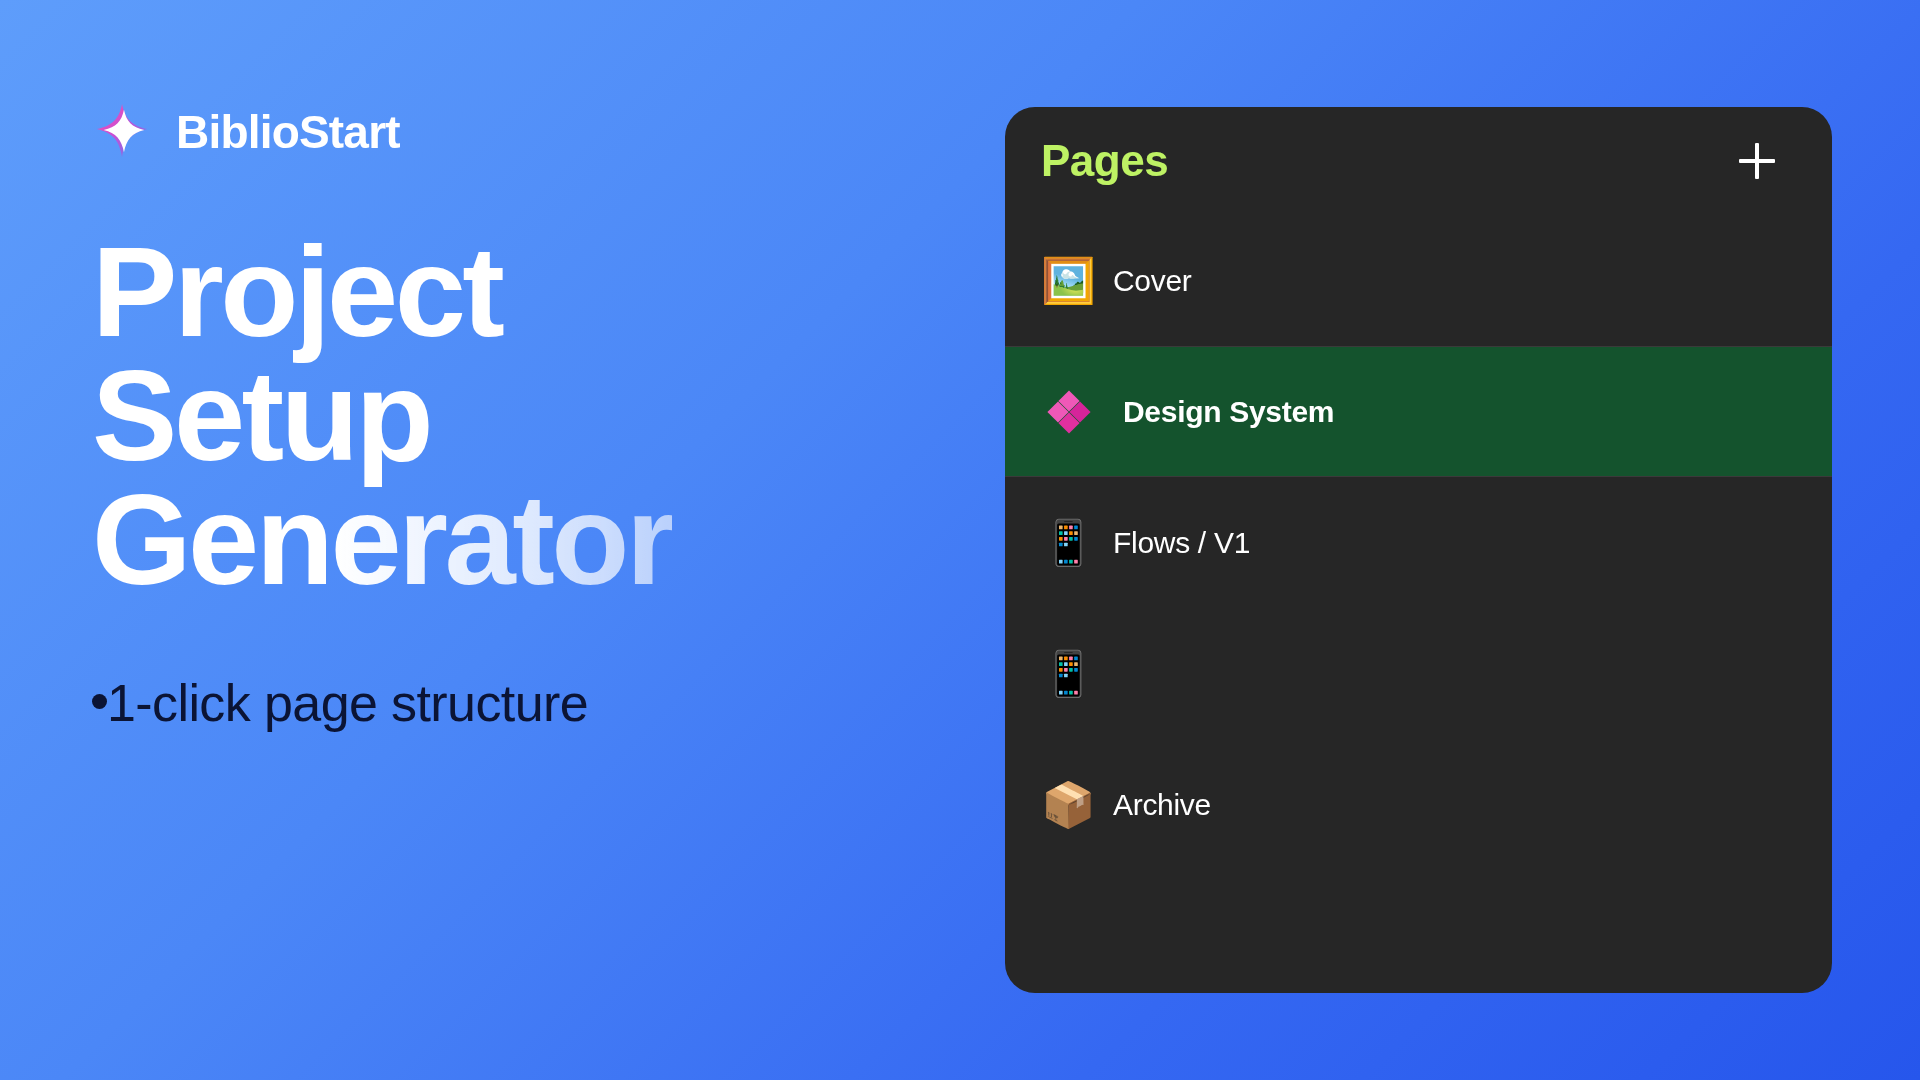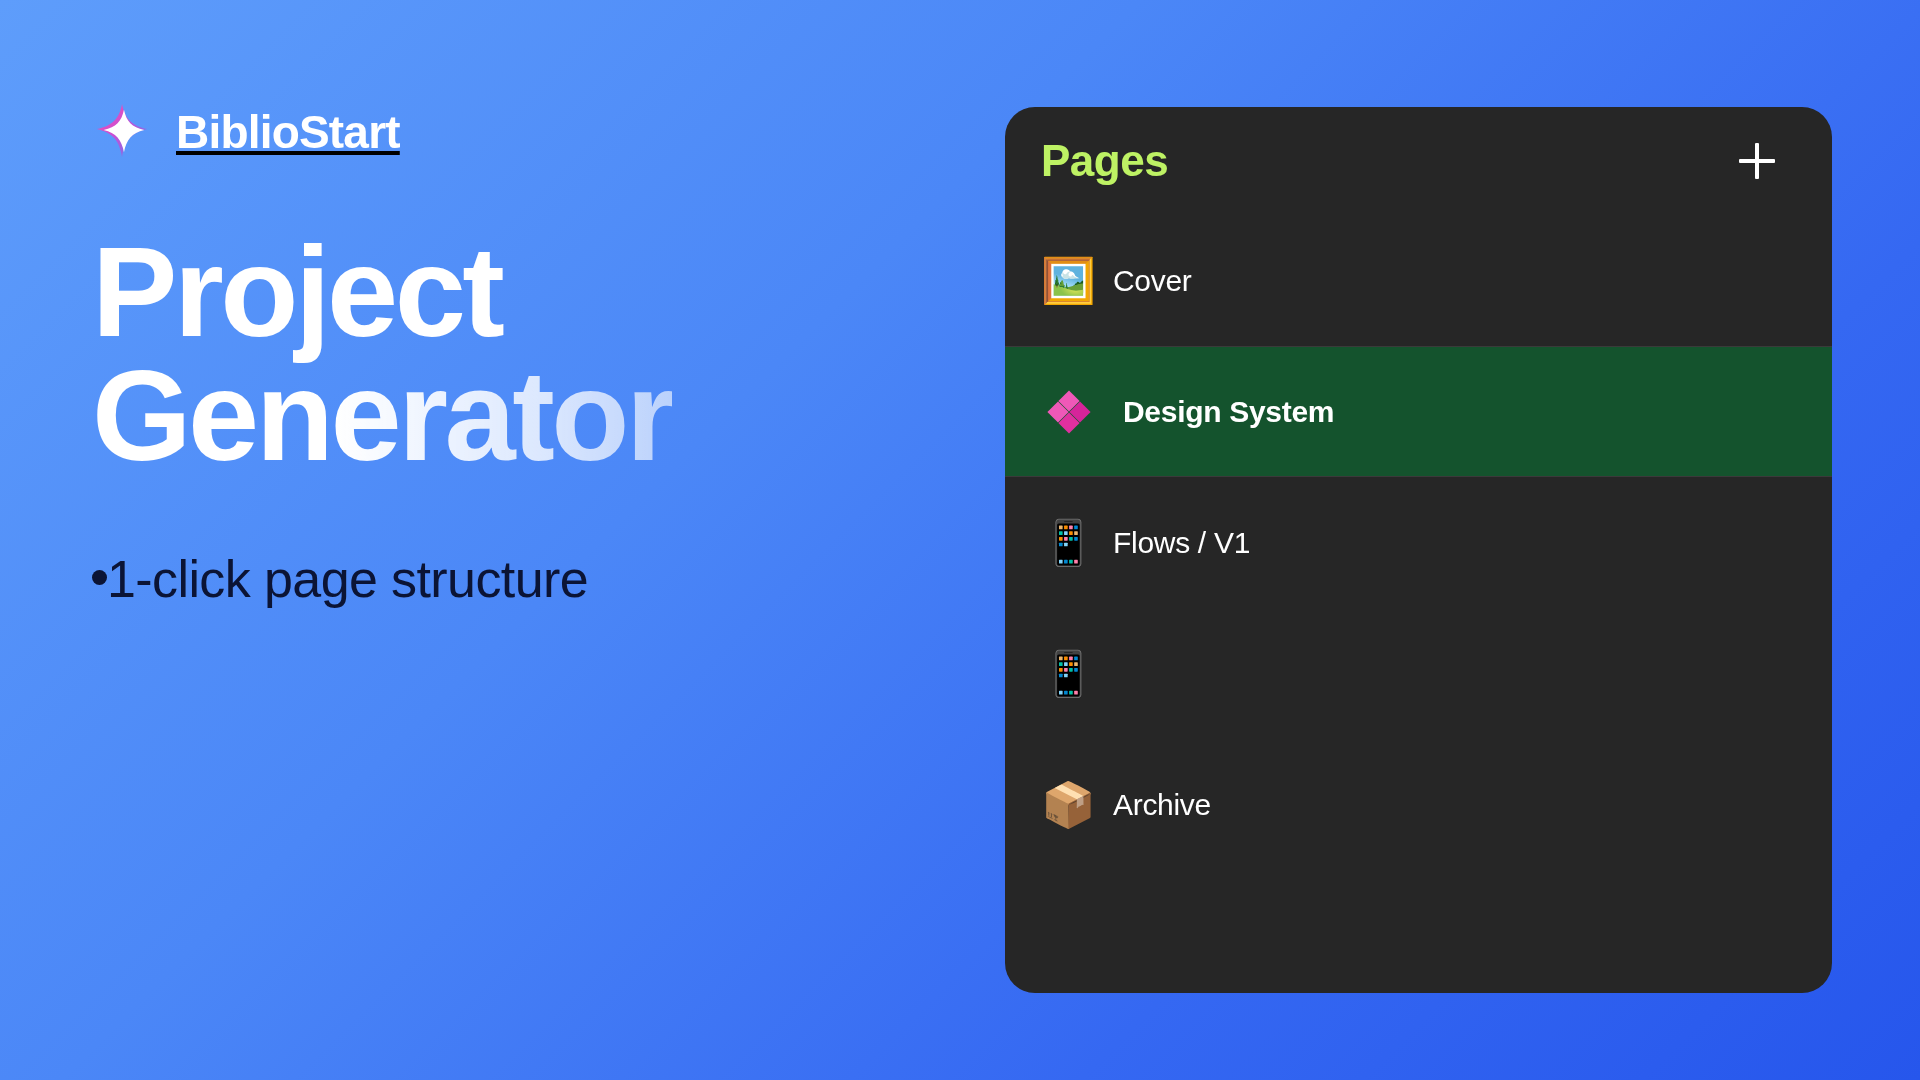--- a/index.html
+++ b/index.html
@@ -22,21 +22,20 @@
     position:absolute;
     left:92px; top:96px;
     width:860px;
   }
 
   #brand {
     display:flex;
     align-items:center;
     gap:22px;
     height:72px;
-    text-decoration:underline;
   }
   #brand-mark {
     width:62px; height:62px;
     flex:0 0 auto;
     position:relative;
     display:block;
   }
   #brand-name {
     font-size:46px;
     font-weight:bold;
@@ -183,20 +182,21 @@
           </linearGradient>
         </defs>
         <path d="M31 3 C34 18 40 25 57 29 C40 33 34 41 31 58 C28 41 22 33 5 29 C22 25 28 18 31 3 Z" fill="url(#sparkGrad)"></path>
         <path d="M33 9 C35.5 21 41 27 54 30 C41 33 35.5 40 33 53 C30.5 40 25 33 12 30 C25 27 30.5 21 33 9 Z" fill="#ffffff"></path>
       </svg>
       <div id="brand-name">BiblioStart</div>
     </div>
 
     <h1 id="headline">
       <span class="hl-line">Project</span>
+      <span class="hl-line">Setup</span>
       <span class="hl-line"><span class="hl-fade">Generator</span></span>
     </h1>
 
     <ul id="bullets">
       <li>
         <span class="dot"></span>
         <span>1-click page structure</span>
       </li>
     </ul>
 

